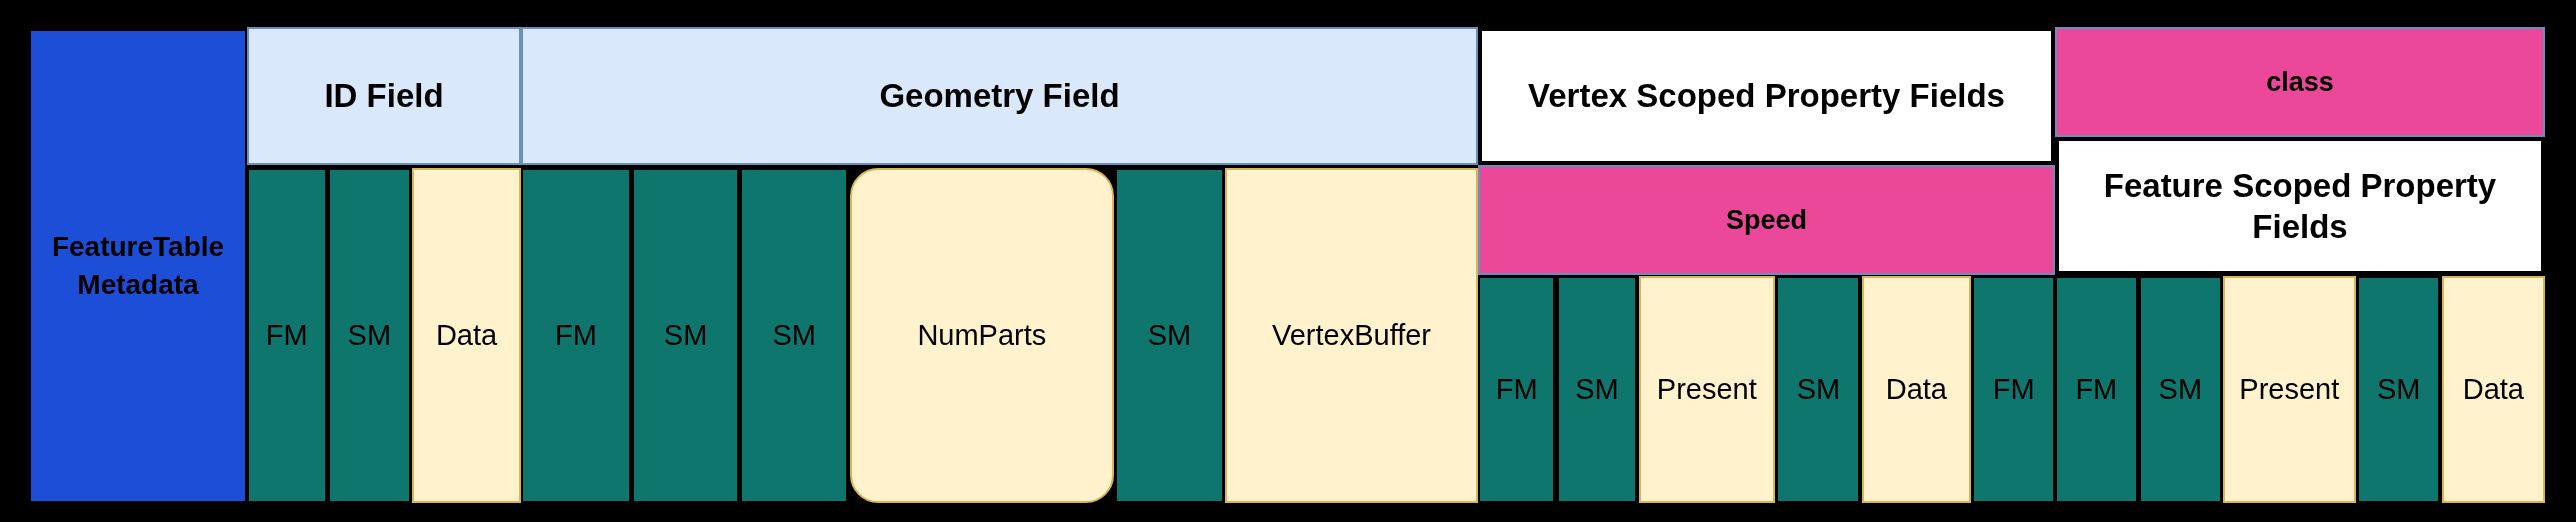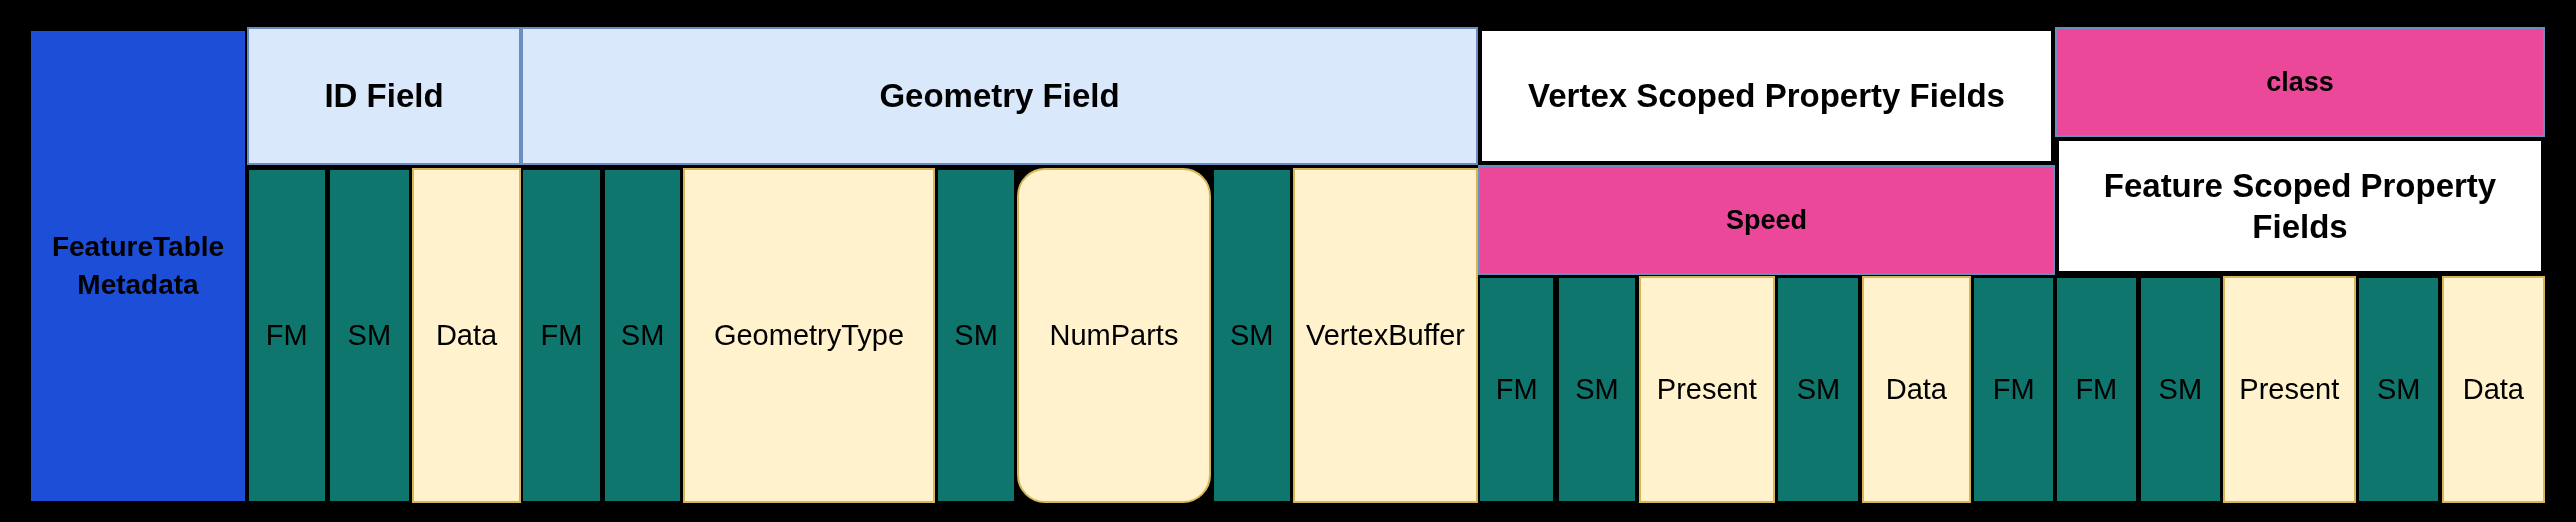--- a/index.html
+++ b/index.html
@@ -104,23 +104,20 @@
 
   <div class="group" style="left:521px; width:957px;justify-content:flex-end;">
     <div class="hdr hdr-blue">Geometry Field</div>
     <div class="cells-row">
       <div class="cell cell-white" style="flex:112 1 0;">
           <span>FM</span>
         </div>
       <div class="cell cell-white" style="flex:108 1 0;">
           <span>SM</span>
         </div>
-      <div class="cell cell-yellow" style="flex:360 1 0;">
-          <span>GeometryType</span>
-        </div>
       <div class="cell cell-white" style="flex:110 1 0;">
           <span>SM</span>
         </div>
       <div class="cell cell-yellow" style="flex:275 1 0;border-radius:28px;">
           <span>NumParts</span>
         </div>
       <div class="cell cell-white" style="flex:110 1 0;">
           <span>SM</span>
         </div>
       <div class="cell cell-yellow" style="flex:263 1 0;">

